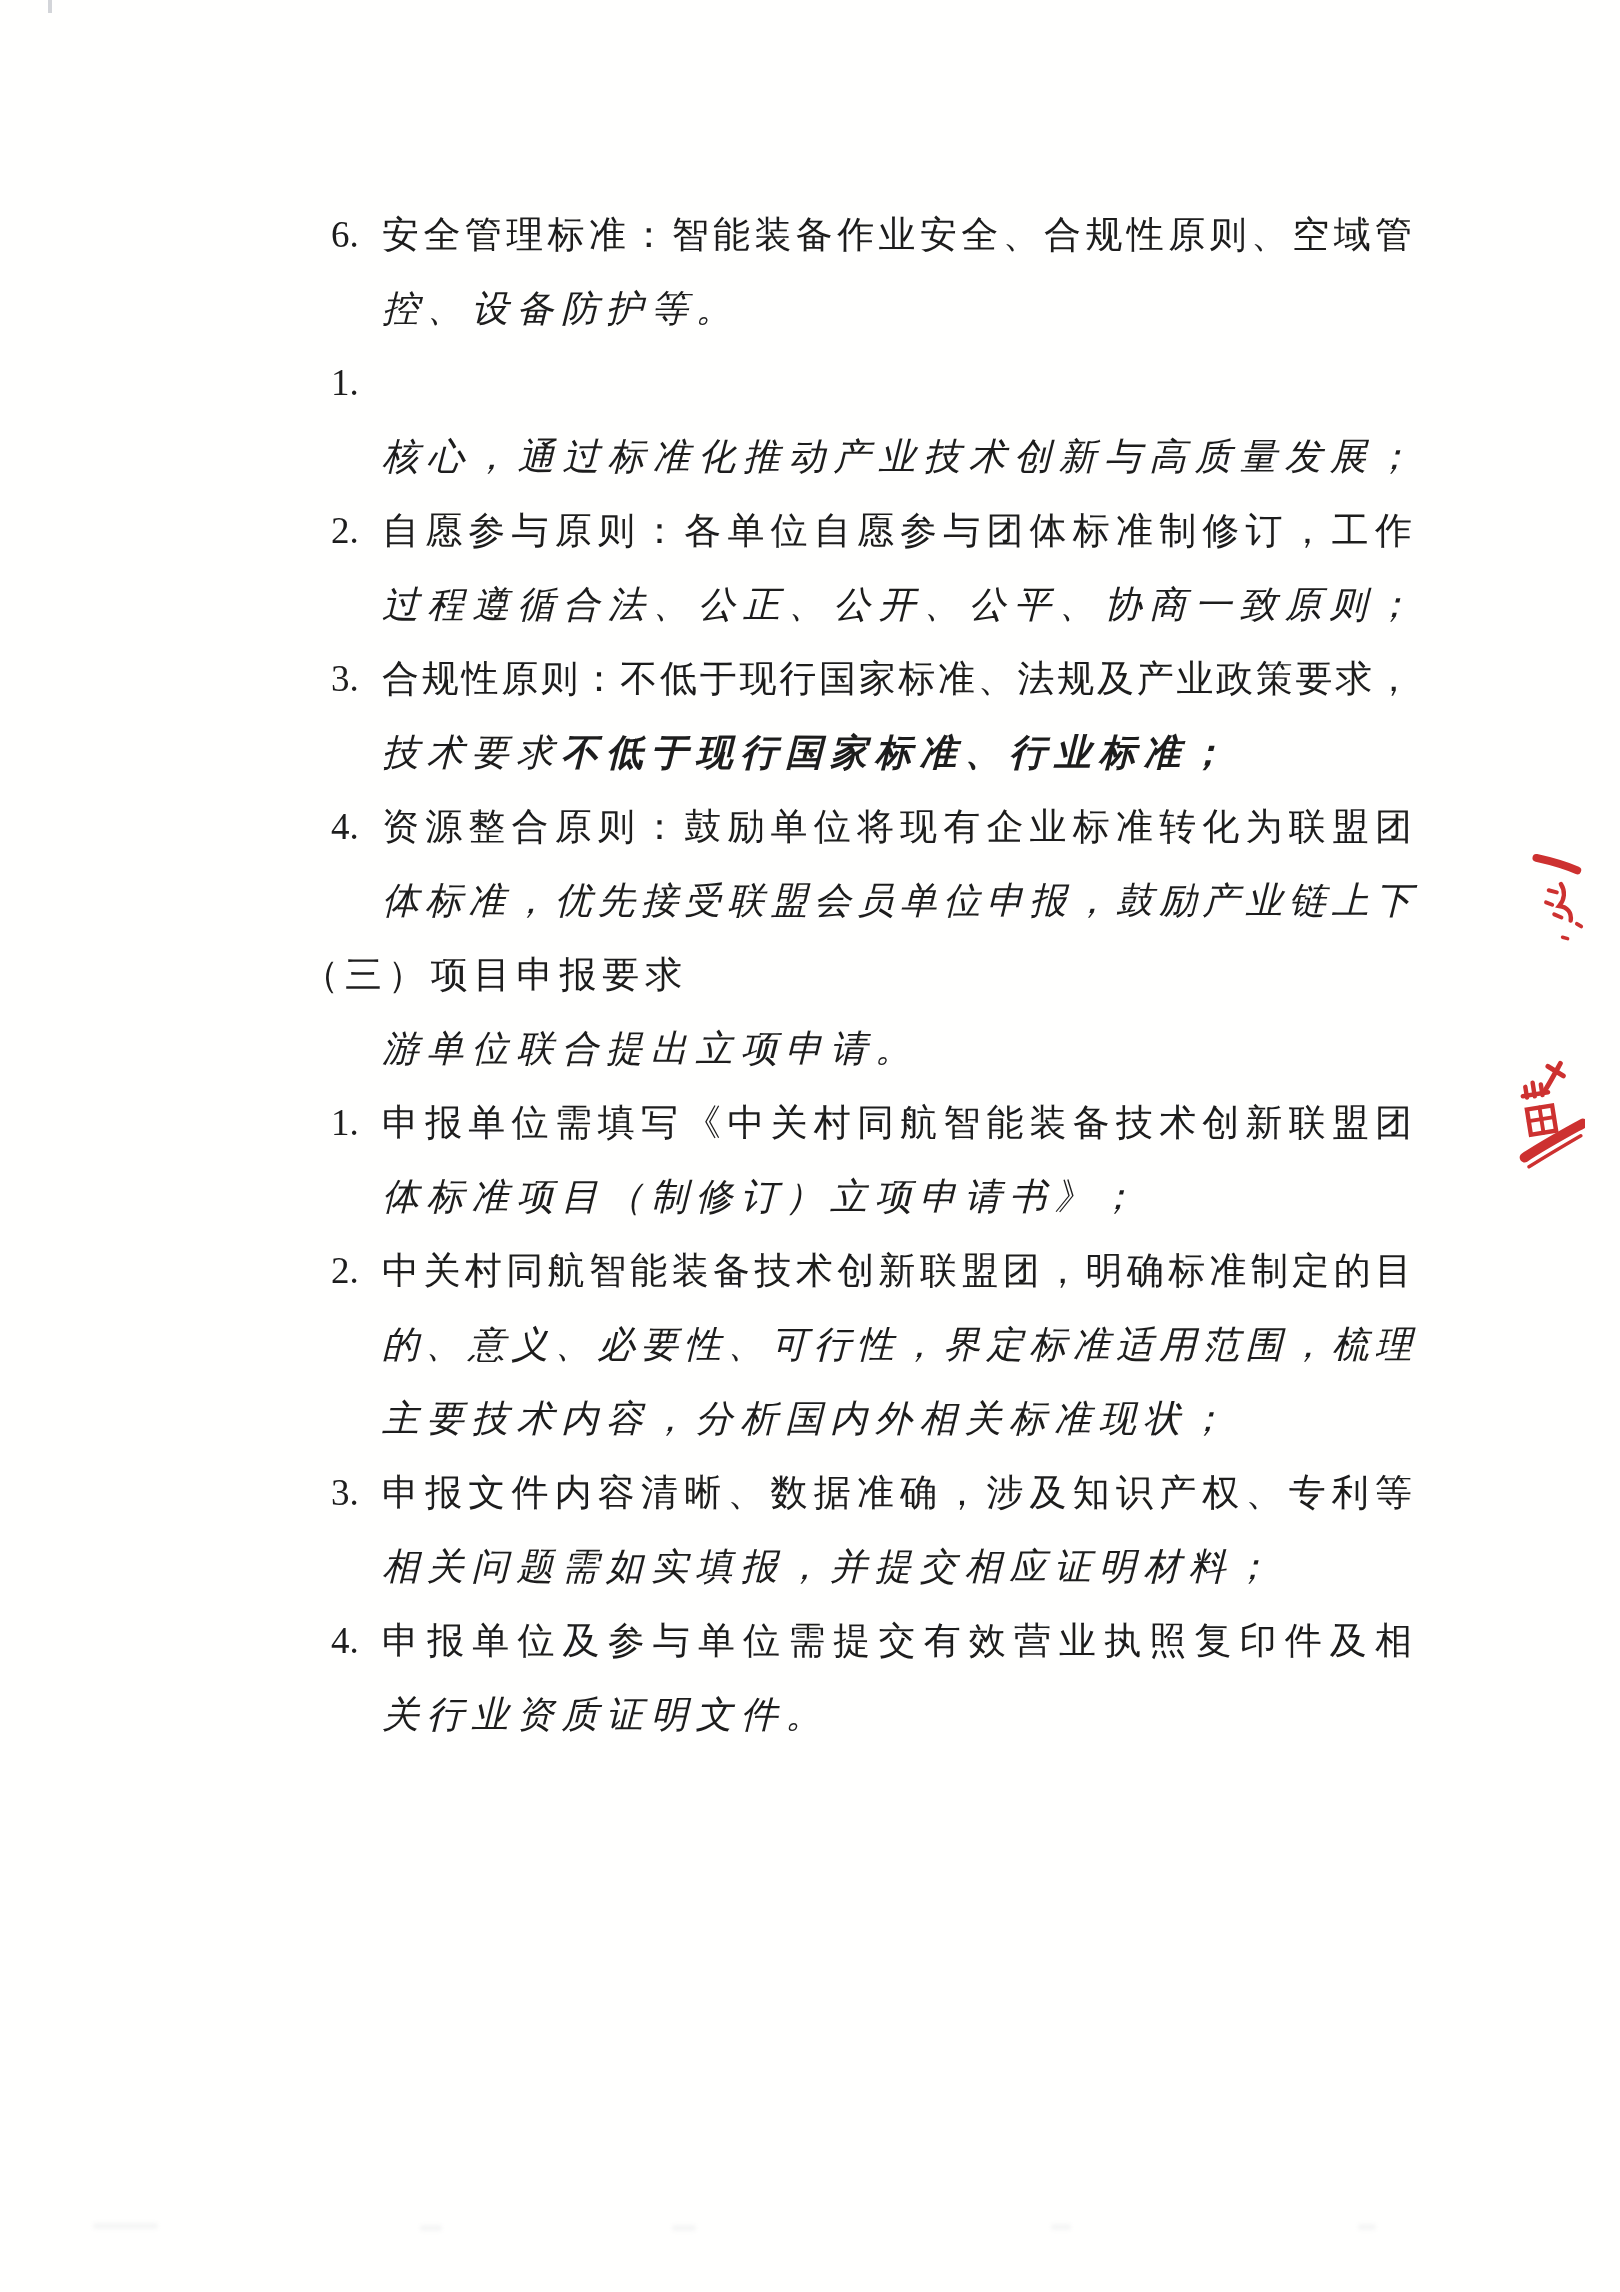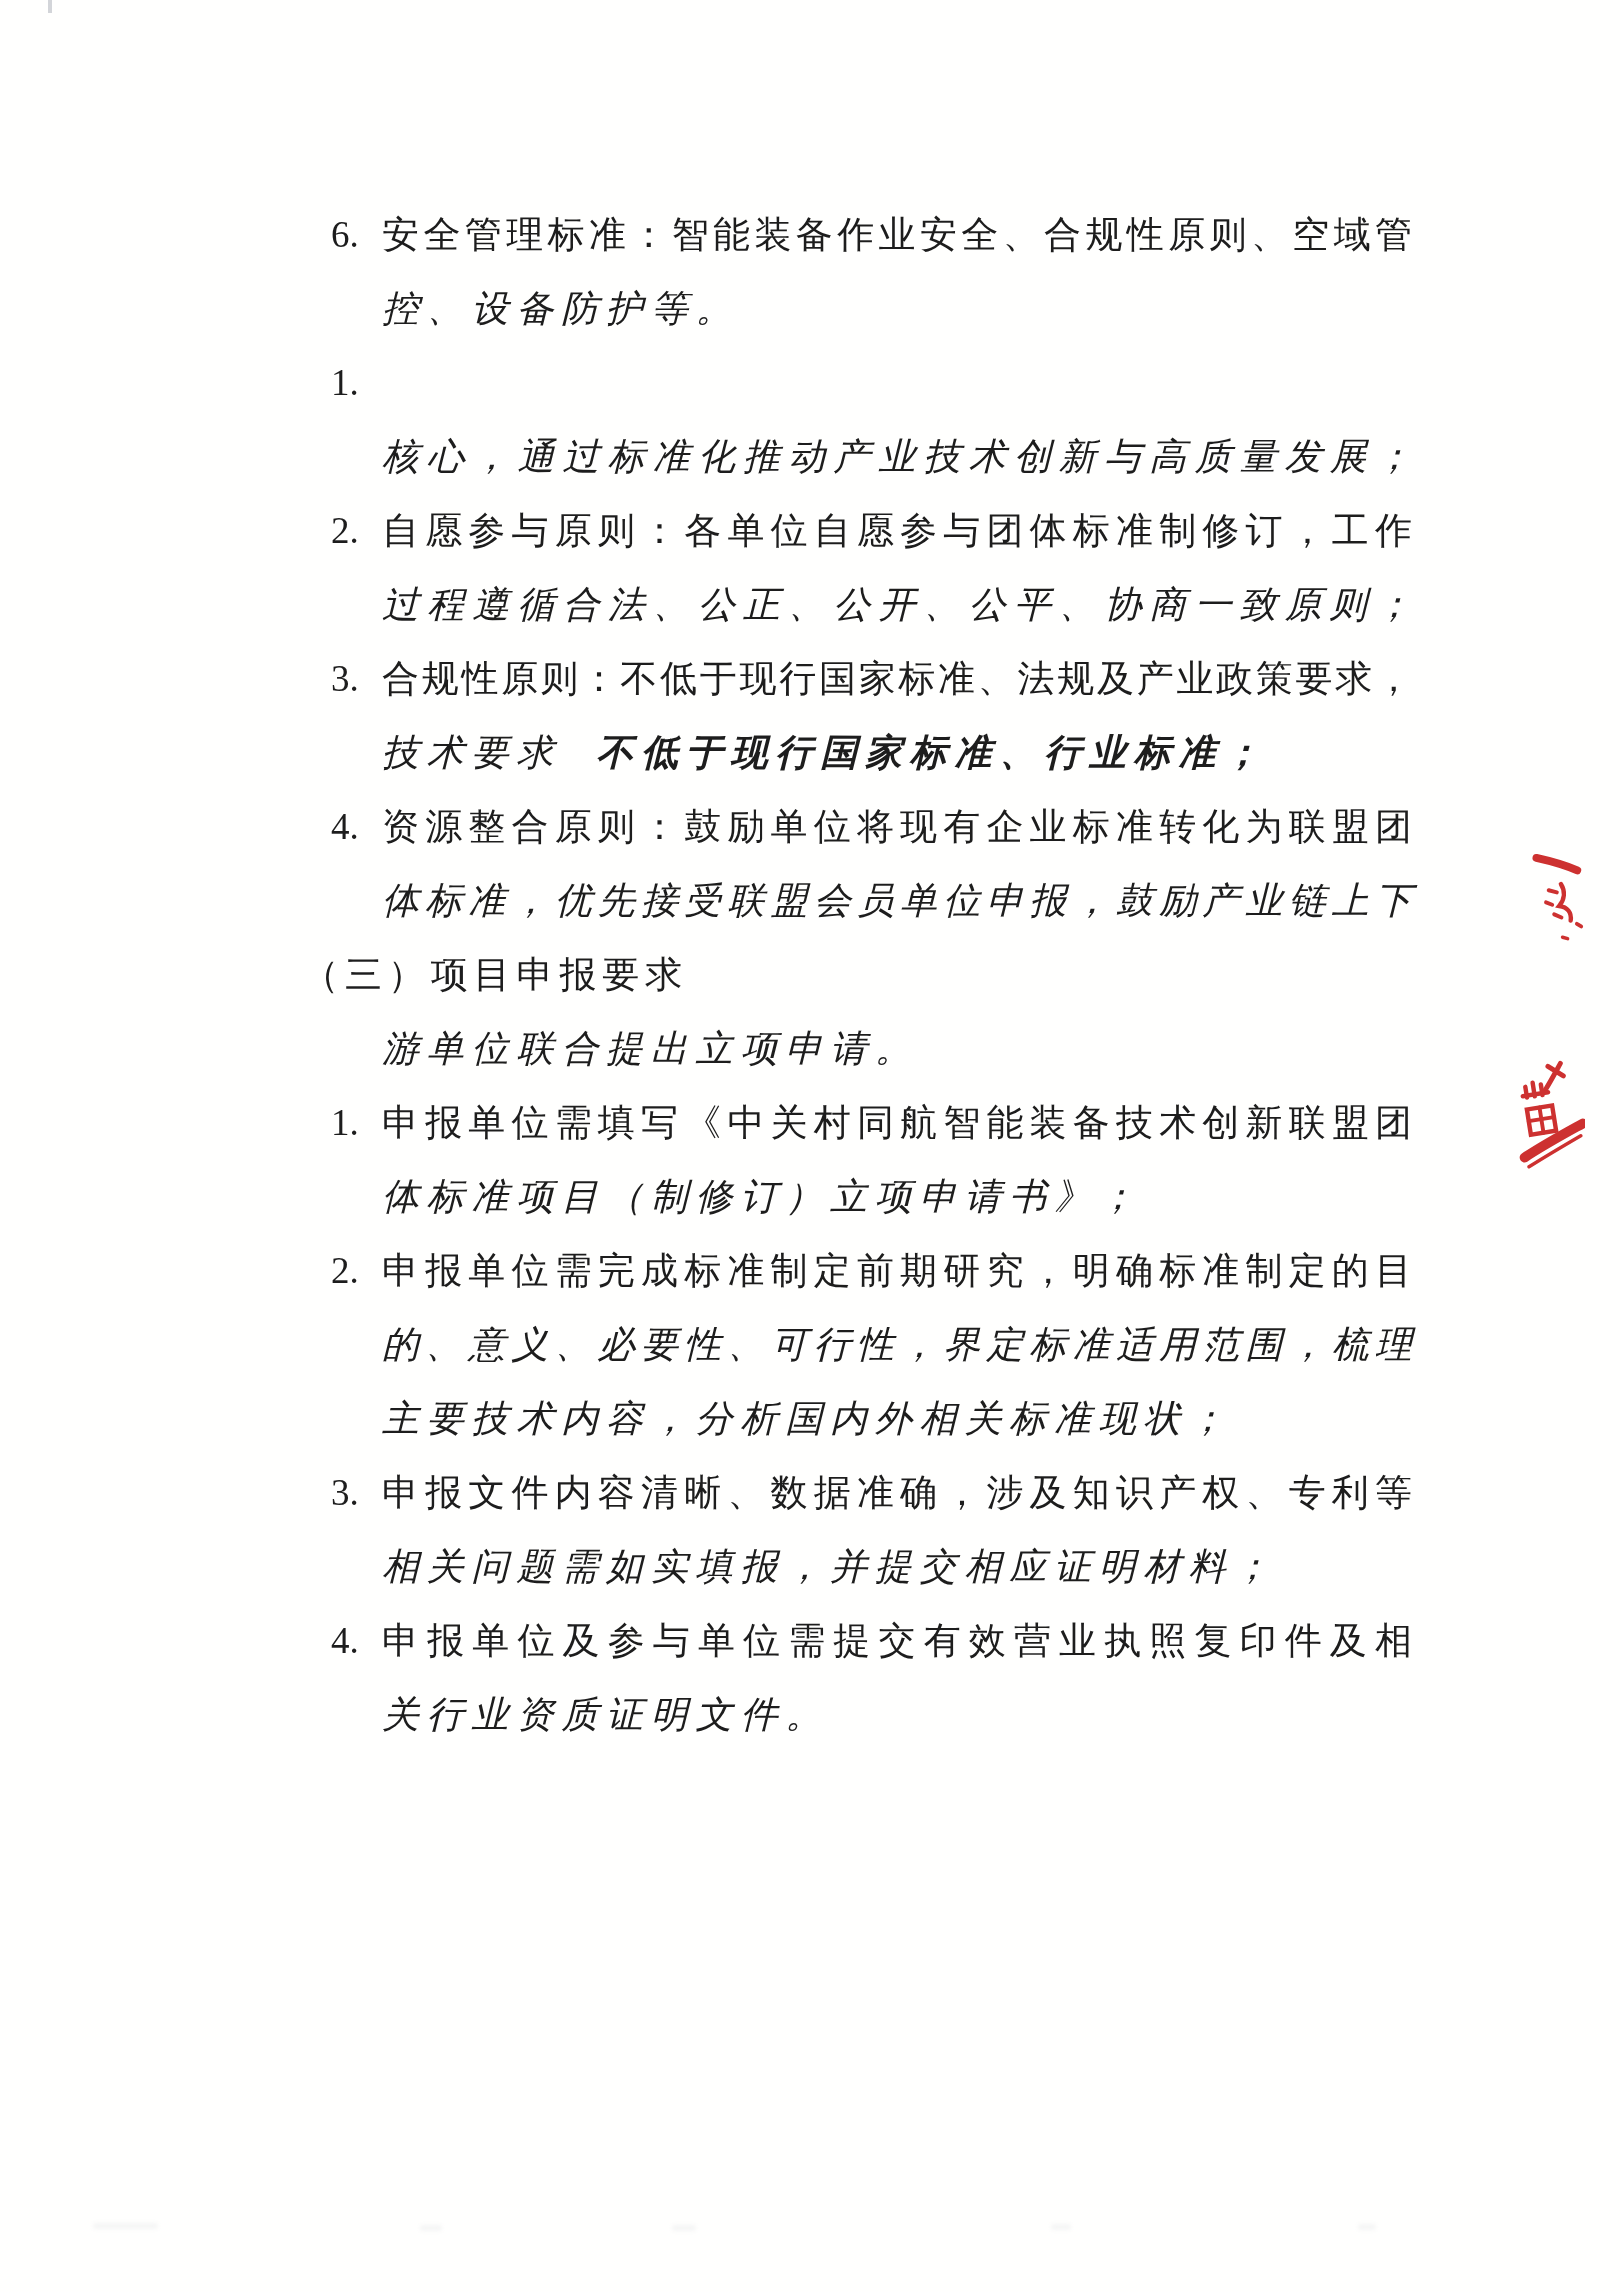--- a/index.html
+++ b/index.html
@@ -37,21 +37,21 @@
   .line.header{letter-spacing:5.9px;}
   .line.numbered{padding-left:80px;}
   .line.cont{padding-left:80px;font-style:italic;}
   .num{
     position:absolute;
     left:29px;top:0;
     width:51px;
     letter-spacing:0;
     text-align:left;
   }
-  .seg.bold{font-weight:700;margin-left:35px;}
+  .seg.bold{font-weight:700;}
   
   .stamp{position:absolute;pointer-events:none;}
   .stamp-upper{left:1529px;top:843px;width:61px;height:113px;}
   .stamp-lower{left:1512px;top:1059px;width:73px;height:110px;}
   
   .artifact{position:absolute;background:#aeb2ba;}
   .artifact.tick{left:48px;top:0;width:3.9px;height:12.7px;opacity:.55;}
   .smudge{position:absolute;height:5.9px;background:#9aa0a8;opacity:.10;border-radius:2.9px;filter:blur(2px);}
   .smudge.s1{left:93px;top:2223px;width:65px;}
   .smudge.s2{left:420px;top:2225px;width:21.6px;}
@@ -74,21 +74,21 @@
       <div class="line numbered justify"><span class="num">2.</span><span class="seg">自愿参与原则：各单位自愿参与团体标准制修订，工作</span></div>
       <div class="line cont justify"><span class="seg">过程遵循合法、公正、公开、公平、协商一致原则；</span></div>
       <div class="line numbered justify"><span class="num">3.</span><span class="seg">合规性原则：不低于现行国家标准、法规及产业政策要求，</span></div>
       <div class="line cont plain"><span class="seg">技术要求</span><span class="seg bold">不低于现行国家标准、行业标准；</span></div>
       <div class="line numbered justify"><span class="num">4.</span><span class="seg">资源整合原则：鼓励单位将现有企业标准转化为联盟团</span></div>
       <div class="line cont justify"><span class="seg">体标准，优先接受联盟会员单位申报，鼓励产业链上下</span></div>
       <div class="line header plain"><span class="seg">（三）项目申报要求</span></div>
       <div class="line cont plain"><span class="seg">游单位联合提出立项申请。</span></div>
       <div class="line numbered justify"><span class="num">1.</span><span class="seg">申报单位需填写《中关村同航智能装备技术创新联盟团</span></div>
       <div class="line cont plain"><span class="seg">体标准项目（制修订）立项申请书》；</span></div>
-      <div class="line numbered justify"><span class="num">2.</span><span class="seg">申报单位需完成标准制定前期研究，明确标准制定的目</span></div>
+      <div class="line numbered justify"><span class="num">2.</span><span class="seg">中关村同航智能装备技术创新联盟团，明确标准制定的目</span></div>
       <div class="line cont justify"><span class="seg">的、意义、必要性、可行性，界定标准适用范围，梳理</span></div>
       <div class="line cont plain"><span class="seg">主要技术内容，分析国内外相关标准现状；</span></div>
       <div class="line numbered justify"><span class="num">3.</span><span class="seg">申报文件内容清晰、数据准确，涉及知识产权、专利等</span></div>
       <div class="line cont plain"><span class="seg">相关问题需如实填报，并提交相应证明材料；</span></div>
       <div class="line numbered justify"><span class="num">4.</span><span class="seg">申报单位及参与单位需提交有效营业执照复印件及相</span></div>
       <div class="line cont plain"><span class="seg">关行业资质证明文件。</span></div>
     </div>
 
   <svg class="stamp stamp-upper" viewBox="0 0 62 115" xmlns="http://www.w3.org/2000/svg">
     <g stroke="#c9201f" fill="none" stroke-linecap="round" opacity="0.92" transform="rotate(-6 31 57)">

